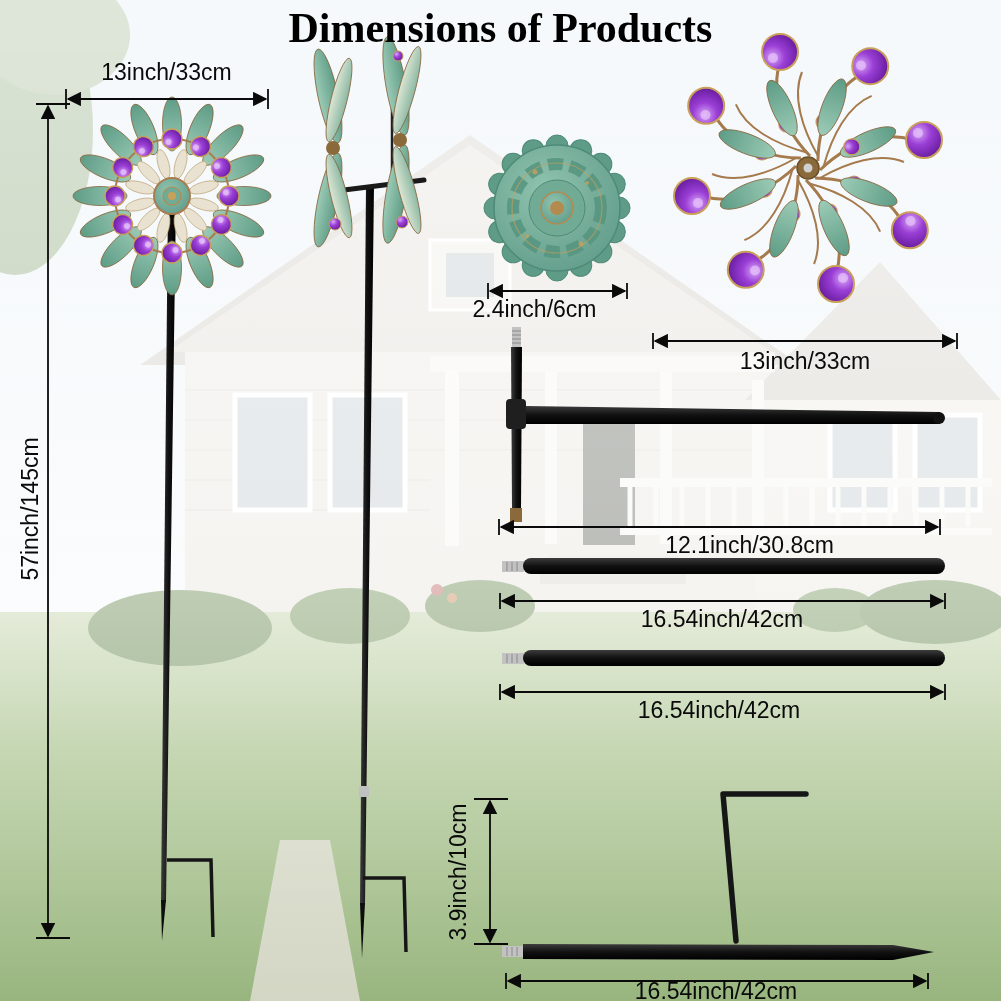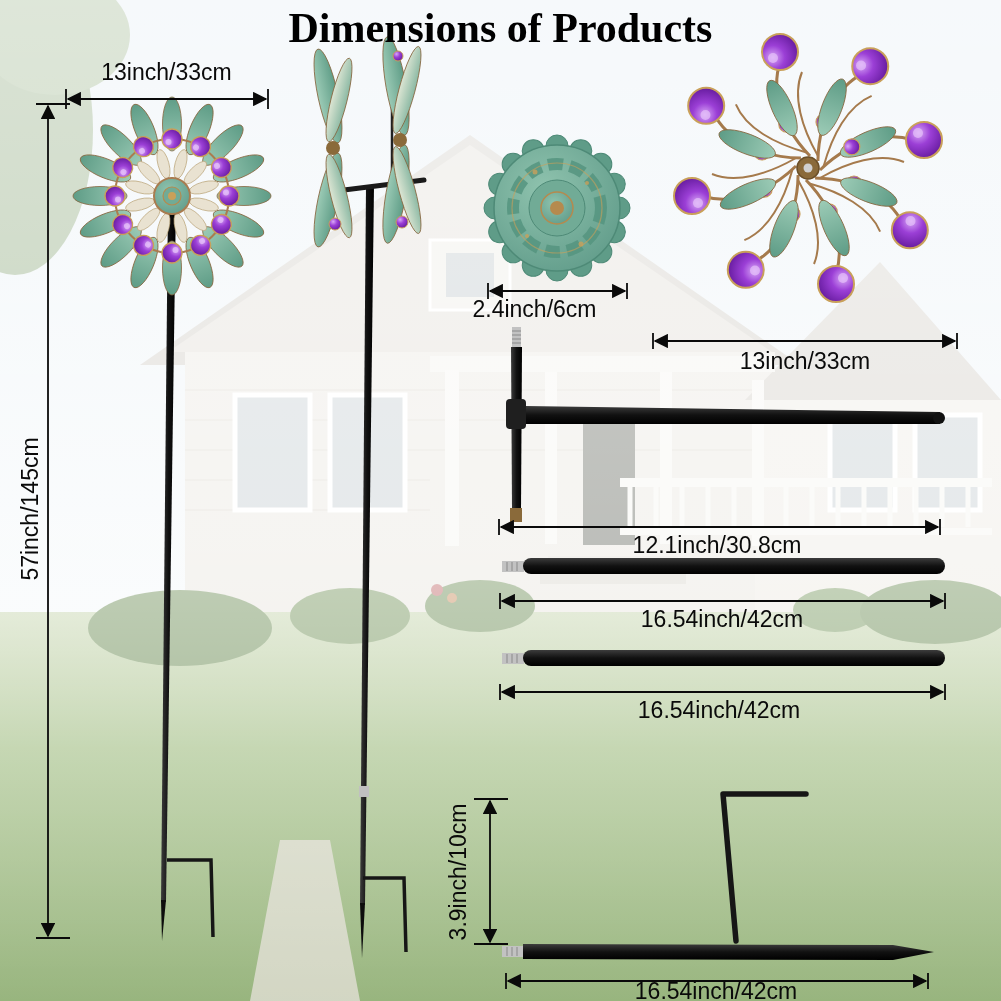--- a/index.html
+++ b/index.html
@@ -324,19 +324,19 @@
     </g>
   </g>
 </svg>
 
 <div class="title">Dimensions of Products</div>
 
 <div class="dim-label" style="left:64px; top:60px; width:205px;">13inch/33cm</div>
 <div class="dim-label vlabel" style="left:-56px; top:497px; width:172px;">57inch/145cm</div>
 <div class="dim-label" style="left:462px; top:297px; width:145px;">2.4inch/6cm</div>
 <div class="dim-label" style="left:702px; top:349px; width:206px;">13inch/33cm</div>
-<div class="dim-label" style="left:600px; top:533px; width:234px;">12.1inch/30.8cm</div>
+<div class="dim-label" style="left:600px; top:533px; width:234px;text-align:right;">12.1inch/30.8cm</div>
 <div class="dim-label" style="left:610px; top:607px; width:224px;">16.54inch/42cm</div>
 <div class="dim-label" style="left:607px; top:698px; width:224px;">16.54inch/42cm</div>
 <div class="dim-label vlabel" style="left:383px; top:860px; width:150px;">3.9inch/10cm</div>
 <div class="dim-label" style="left:604px; top:979px; width:224px;">16.54inch/42cm</div>
 
 </div>
 
 </body></html>

